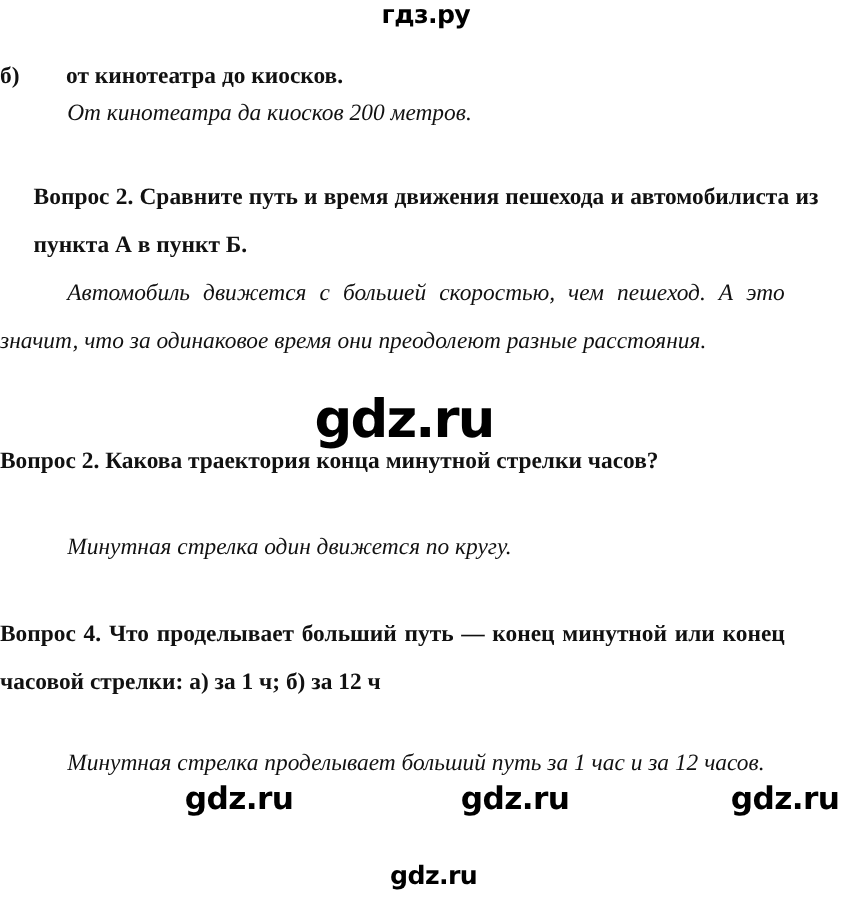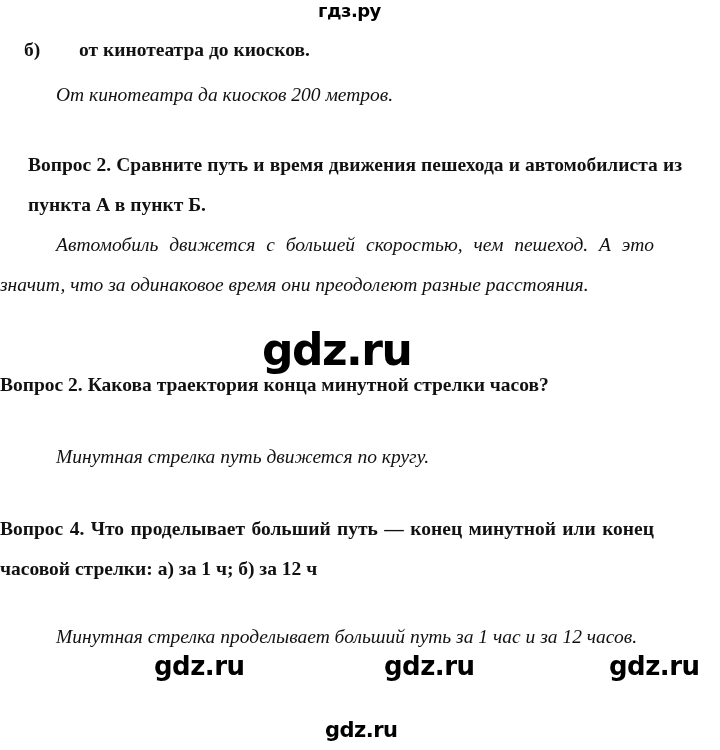--- a/index.html
+++ b/index.html
@@ -23,21 +23,21 @@
     font-family: "DejaVu Sans", "Liberation Sans", sans-serif;
     font-weight: bold;
     color: #000000;
     letter-spacing: -0.5px;
     white-space: nowrap;
     line-height: 1;
   }
   #wm-header {
     left: 318px;
     top: 2px;
-    font-size: 18px;
+    font-size: 21px;
   }
   #wm-center {
     left: 262px;
     top: 328px;
     font-size: 44px;
     letter-spacing: -1.5px;
   }
   #wm-row1 { left: 154px; top: 653px; font-size: 26px; }
   #wm-row2 { left: 384px; top: 653px; font-size: 26px; }
   #wm-row3 { left: 609px; top: 653px; font-size: 26px; }
@@ -62,21 +62,21 @@
 
   .lbl {
     display: inline-block;
     width: 55px;
     font-weight: bold;
   }
 
   .qlabel { font-weight: bold; white-space: nowrap; }
 
   
-  #blk-b          { top: 30px; margin-left: 24px; }
+  #blk-b          { top: 44px; }
   #blk-b-answer   { top: 75px; }
   #blk-q2         { top: 145px; padding-left: 28px; }
   #blk-q2-answer  { top: 225px; }
   #blk-q3         { top: 365px; }
   #blk-q3-answer  { top: 437px; }
   #blk-q4         { top: 509px; }
   #blk-q4-answer  { top: 617px; }
 </style>
 </head>
 <body>
@@ -107,21 +107,21 @@
 
   <div class="wm" id="wm-center">gdz.ru</div>
 
   <div class="block" id="blk-q3">
     <p class="bold">
       <span class="qlabel">Вопрос 2.</span>&nbsp;<span>Какова траектория конца минутной стрелки часов?</span>
     </p>
   </div>
 
   <div class="block" id="blk-q3-answer">
-    <p class="indent lastline">Минутная стрелка путь движется по кругу.</p>
+    <p class="indent lastline">Минутная стрелка один движется по кругу.</p>
   </div>
 
   <div class="block" id="blk-q4">
     <p class="bold">
       <span class="qlabel">Вопрос 4.</span>&nbsp;<span>Что проделывает больший путь — конец минутной или конец часовой стрелки: а) за 1 ч; б) за 12 ч</span>
     </p>
   </div>
 
   <div class="block" id="blk-q4-answer">
     <p class="indent">Минутная стрелка проделывает больший путь за 1 час и за 12 часов.</p>

